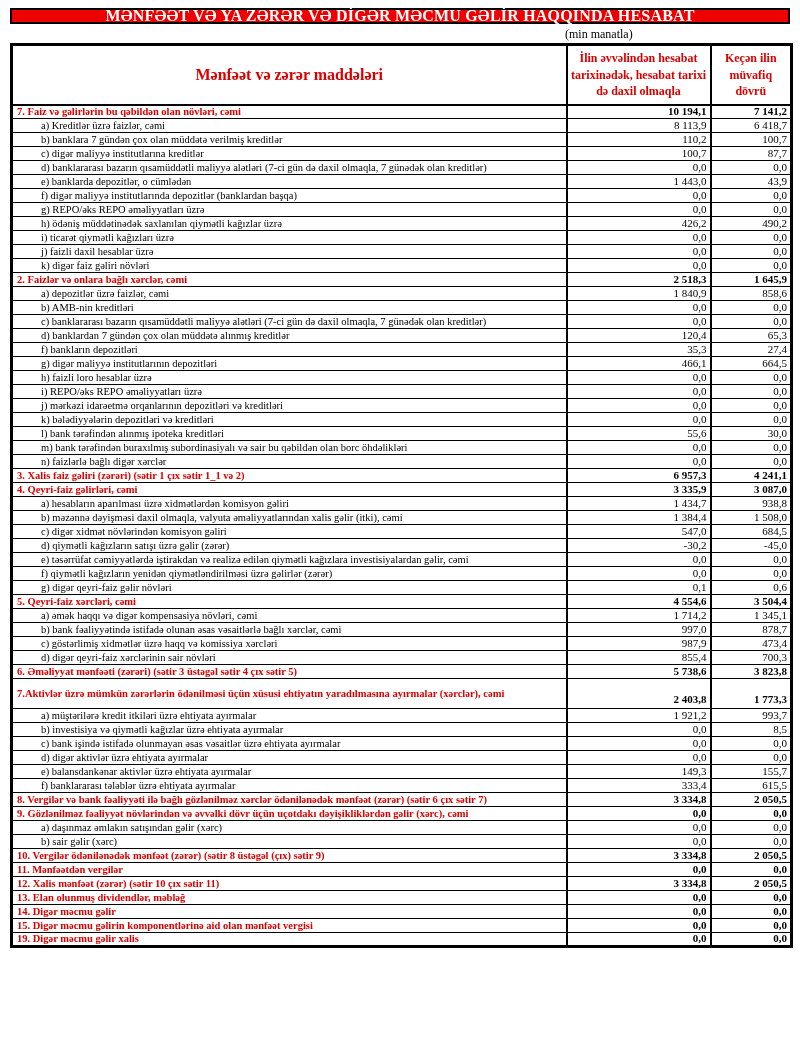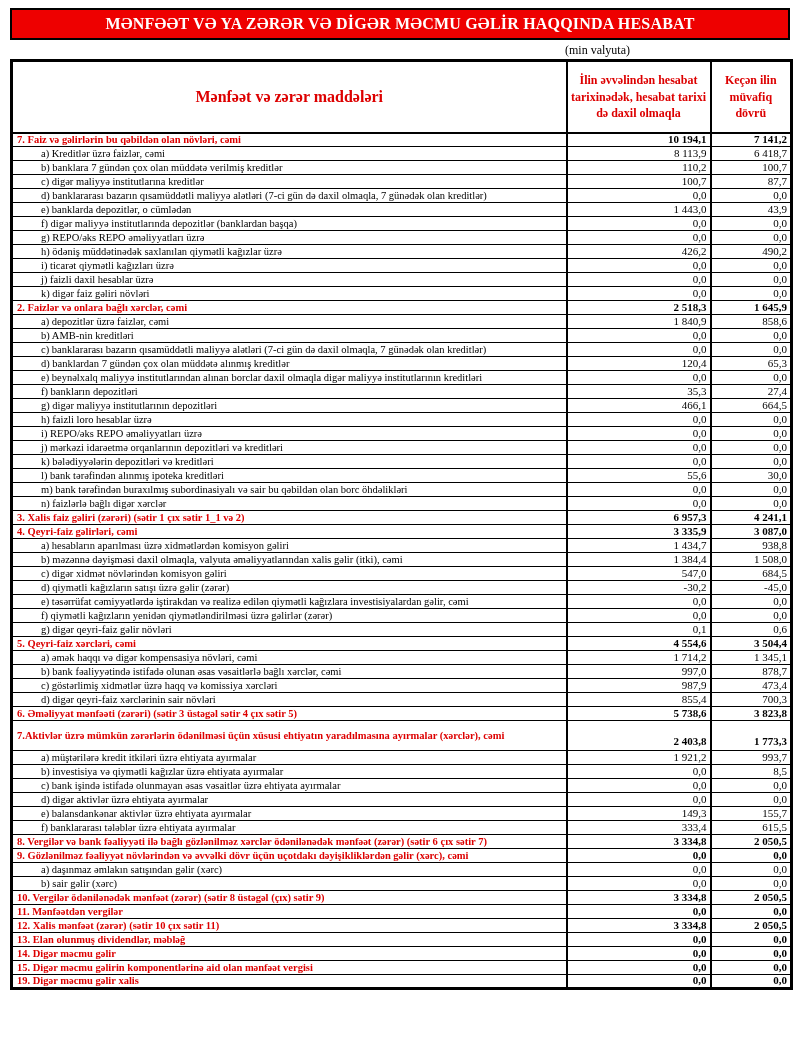--- a/index.html
+++ b/index.html
@@ -7,41 +7,41 @@
   html,body { margin:0; padding:0; background:#fff; }
   body {
     width:800px; height:1060px; overflow:hidden;
     font-family:"Liberation Serif","DejaVu Serif",serif;
     color:#000;
   }
   .page { padding:8px 10px 0 10px; }
 
   .banner {
     border:2px solid #000; background:var(--banner);
-    height:32px; display:flex; align-items:center; justify-content:center;
+    height:16px; display:flex; align-items:center; justify-content:center;
   }
   .banner span {
     color:#fff; font-weight:bold; font-size:16px; letter-spacing:0.2px;
     white-space:nowrap;
   }
 
   .unit-note {
     font-size:12px; color:#000; margin:3px 0 2px 555px; height:14px;
   }
 
   table.report {
     border-collapse:collapse; width:780px; table-layout:fixed;
     border:3px solid #000;
   }
   col.c1 { width:555px; } col.c2 { width:144px; } col.c3 { width:81px; }
 
   thead th {
     border-left:2px solid #000; border-right:2px solid #000;
     border-bottom:2px solid #000;
-    height:72px; vertical-align:middle; text-align:center;
+    height:60px; vertical-align:middle; text-align:center;
     color:var(--red); font-weight:bold; background:#fff;
   }
   th.c-items { font-size:16px; }
   th.c-cur  { font-size:12px; line-height:1.35; padding:0 2px; }
   th.c-prev { font-size:12px; line-height:1.35; padding:0 2px; }
 
   tbody td {
     border-left:2px solid #000; border-right:2px solid #000;
     border-top:1px solid #000; border-bottom:1px solid #000;
     height:14px; vertical-align:middle; line-height:1.05;
@@ -58,21 +58,21 @@
 </style>
 </head>
 <body>
 
 <div class="page">
 
   <div class="banner">
     <span>MƏNFƏƏT VƏ YA ZƏRƏR VƏ DİGƏR MƏCMU GƏLİR HAQQINDA HESABAT</span>
   </div>
 
-  <div class="unit-note">(min valyuta)</div>
+  <div class="unit-note">(min manatla)</div>
 
   <table class="report">
     <colgroup>
         <col class="c1">
         <col class="c2">
         <col class="c3">
       </colgroup>
     <thead>
       <tr>
         <th class="c-items">Mənfəət və zərər maddələri</th>
@@ -160,25 +160,20 @@
           <td class="label">c) banklararası bazarın qısamüddətli maliyyə alətləri (7-ci gün də daxil olmaqla, 7 günədək olan kreditlər)</td>
           <td class="val">0,0</td>
           <td class="val">0,0</td>
         </tr>
         <tr class="item">
           <td class="label">d) banklardan 7 gündən çox olan müddətə alınmış kreditlər</td>
           <td class="val">120,4</td>
           <td class="val">65,3</td>
         </tr>
         <tr class="item">
-          <td class="label">e) beynəlxalq maliyyə institutlarından alınan borclar daxil olmaqla digər maliyyə institutlarının kreditləri</td>
-          <td class="val">0,0</td>
-          <td class="val">0,0</td>
-        </tr>
-        <tr class="item">
           <td class="label">f) bankların depozitləri</td>
           <td class="val">35,3</td>
           <td class="val">27,4</td>
         </tr>
         <tr class="item">
           <td class="label">g) digər maliyyə institutlarının depozitləri</td>
           <td class="val">466,1</td>
           <td class="val">664,5</td>
         </tr>
         <tr class="item">

